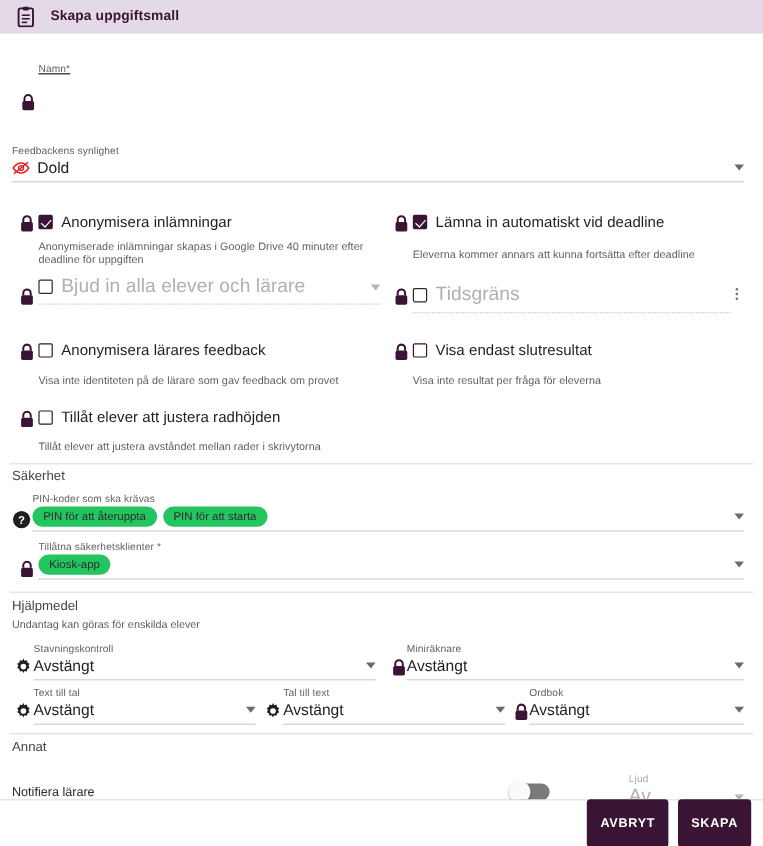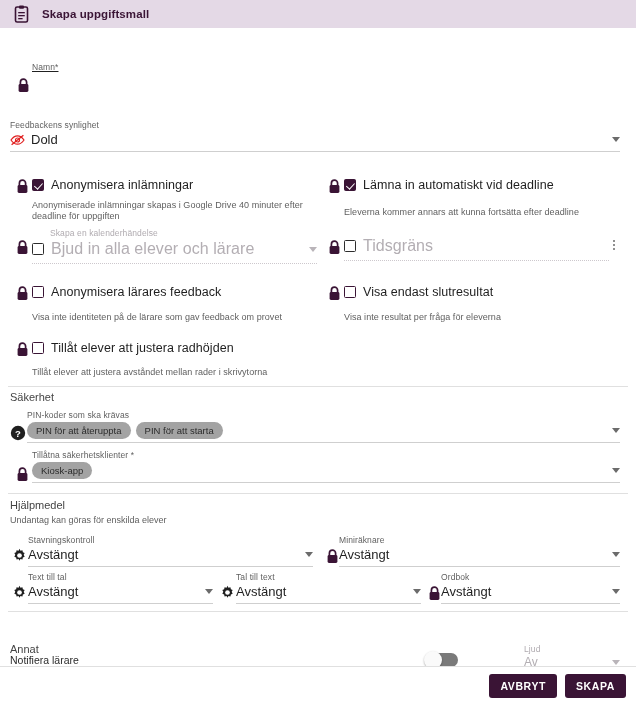--- a/index.html
+++ b/index.html
@@ -135,21 +135,21 @@
     height: 1px;
     background: #e0e0e0;
   }
 
   .chip {
     display: inline-flex;
     align-items: center;
     height: 17px;
     padding: 0 9px;
     border-radius: 9px;
-    background: #a3a3a3;
+    background: #22c55e;
     font-size: 9.5px;
     color: #2b2b2b;
     margin-right: 5px;
   }
 
   
   .toggle {
     position: absolute;
     width: 32px; height: 14px;
     border-radius: 7px;
@@ -185,21 +185,21 @@
     justify-content: flex-end;
     padding-right: 10px;
     gap: 8px;
     background: #fff;
   }
   .btn {
     background: #3a1435;
     color: #ffffff;
     border: none;
     border-radius: 3px;
-    height: 24px;
+    height: 40px;
     padding: 0 11px;
     font-family: "Liberation Sans", sans-serif;
     font-size: 10.5px;
     font-weight: bold;
     letter-spacing: .6px;
     cursor: pointer;
   }
 </style>
 </head>
 <body>
@@ -220,21 +220,21 @@
   </div>
 
   <div class="body">
 
     <span class="ic" style="left:14px; top:48px;">
       <svg width="13" height="15" viewBox="0 0 13 15">
         <path d="M3.4 6.2V4.3a3.1 3.1 0 0 1 6.2 0v1.9" fill="none" stroke="#3a1435" stroke-width="1.7"></path>
         <rect x="1.6" y="6.1" width="9.8" height="7.8" rx="1.4" fill="#3a1435"></rect>
       </svg>
     </span>
-    <div style="position:absolute; left:32px; top:34px; right:16px;text-decoration:underline;">
+    <div style="position:absolute; left:32px; top:24px; right:16px;text-decoration:underline;">
       <div class="fieldlabel">Namn*</div>
     </div>
 
     <div style="position:absolute; left:10px; top:92px; right:16px;">
       <div class="fieldlabel">Feedbackens synlighet</div>
       <div class="underline" style="display:flex; align-items:center; padding:2px 0 4px 0;">
         <span style="width:16px;height:14px;display:inline-flex;align-items:center;">
           <svg width="15" height="12" viewBox="0 0 15 12">
             <path d="M1 6c1.9-2.8 4-4.2 6.5-4.2S12.1 3.2 14 6c-1.9 2.8-4 4.2-6.5 4.2S2.9 8.8 1 6z" fill="none" stroke="#e02020" stroke-width="1.2"></path>
             <circle cx="7.5" cy="6" r="2" fill="none" stroke="#e02020" stroke-width="1.2"></circle>
@@ -271,21 +271,20 @@
     </div>
     <div class="help-text" style="position:absolute; left:344px; top:179px; width:280px;">Eleverna kommer annars att kunna fortsätta efter deadline</div>
 
     <span class="ic" style="left:13px; top:210px;">
       <svg width="13" height="15" viewBox="0 0 13 15">
         <path d="M3.4 6.2V4.3a3.1 3.1 0 0 1 6.2 0v1.9" fill="none" stroke="#3a1435" stroke-width="1.7"></path>
         <rect x="1.6" y="6.1" width="9.8" height="7.8" rx="1.4" fill="#3a1435"></rect>
       </svg>
     </span>
     <div style="position:absolute; left:32px; top:200px; width:285px;">
-      <div class="fieldlabel dim" style="margin-left:18px;">Skapa en kalenderhändelse</div>
       <div class="underline dotted" style="display:flex; align-items:center; padding:2px 0 5px 0;">
         <span class="cb dim"></span>
         <span class="cb-label dim">Bjud in alla elever och lärare</span>
         <span style="flex:1"></span>
         <span class="caret dim"></span>
       </div>
     </div>
 
     <span class="ic" style="left:325px; top:210px;">
       <svg width="13" height="15" viewBox="0 0 13 15">
@@ -451,35 +450,35 @@
       <div class="fieldlabel">Ordbok</div>
       <div class="underline" style="display:flex; align-items:center; padding:2px 0 4px 0;">
         <span class="fieldvalue">Avstängt</span>
         <span style="flex:1"></span>
         <span class="caret"></span>
       </div>
     </div>
 
     <div class="divider" style="top:583px;"></div>
 
-    <div class="section-title" style="position:absolute; left:10px; top:615px;">Annat</div>
+    <div class="section-title" style="position:absolute; left:10px; top:589px;">Annat</div>
 
     <div style="position:absolute; left:10px; top:626px;">
       <div style="font-size:10.5px; color:#2b2b2b;">Notifiera lärare</div>
 
     </div>
 
     <div class="toggle" style="left:426px; top:625px;">
       <span class="knob"></span>
     </div>
 
     <div style="position:absolute; left:524px; top:616px; width:96px;">
       <div class="fieldlabel dim">Ljud</div>
       <div class="underline dotted" style="display:flex; align-items:center; padding:1px 0 4px 0;">
-        <span class="fieldvalue dim" style="font-size:12px;">Av</span>
+        <span class="fieldvalue dim" style="font-size:16px;">Av</span>
         <span style="flex:1"></span>
         <span class="caret dim"></span>
       </div>
     </div>
 
   </div>
 
   <div class="footer">
     <button class="btn">AVBRYT</button>
     <button class="btn">SKAPA</button>

